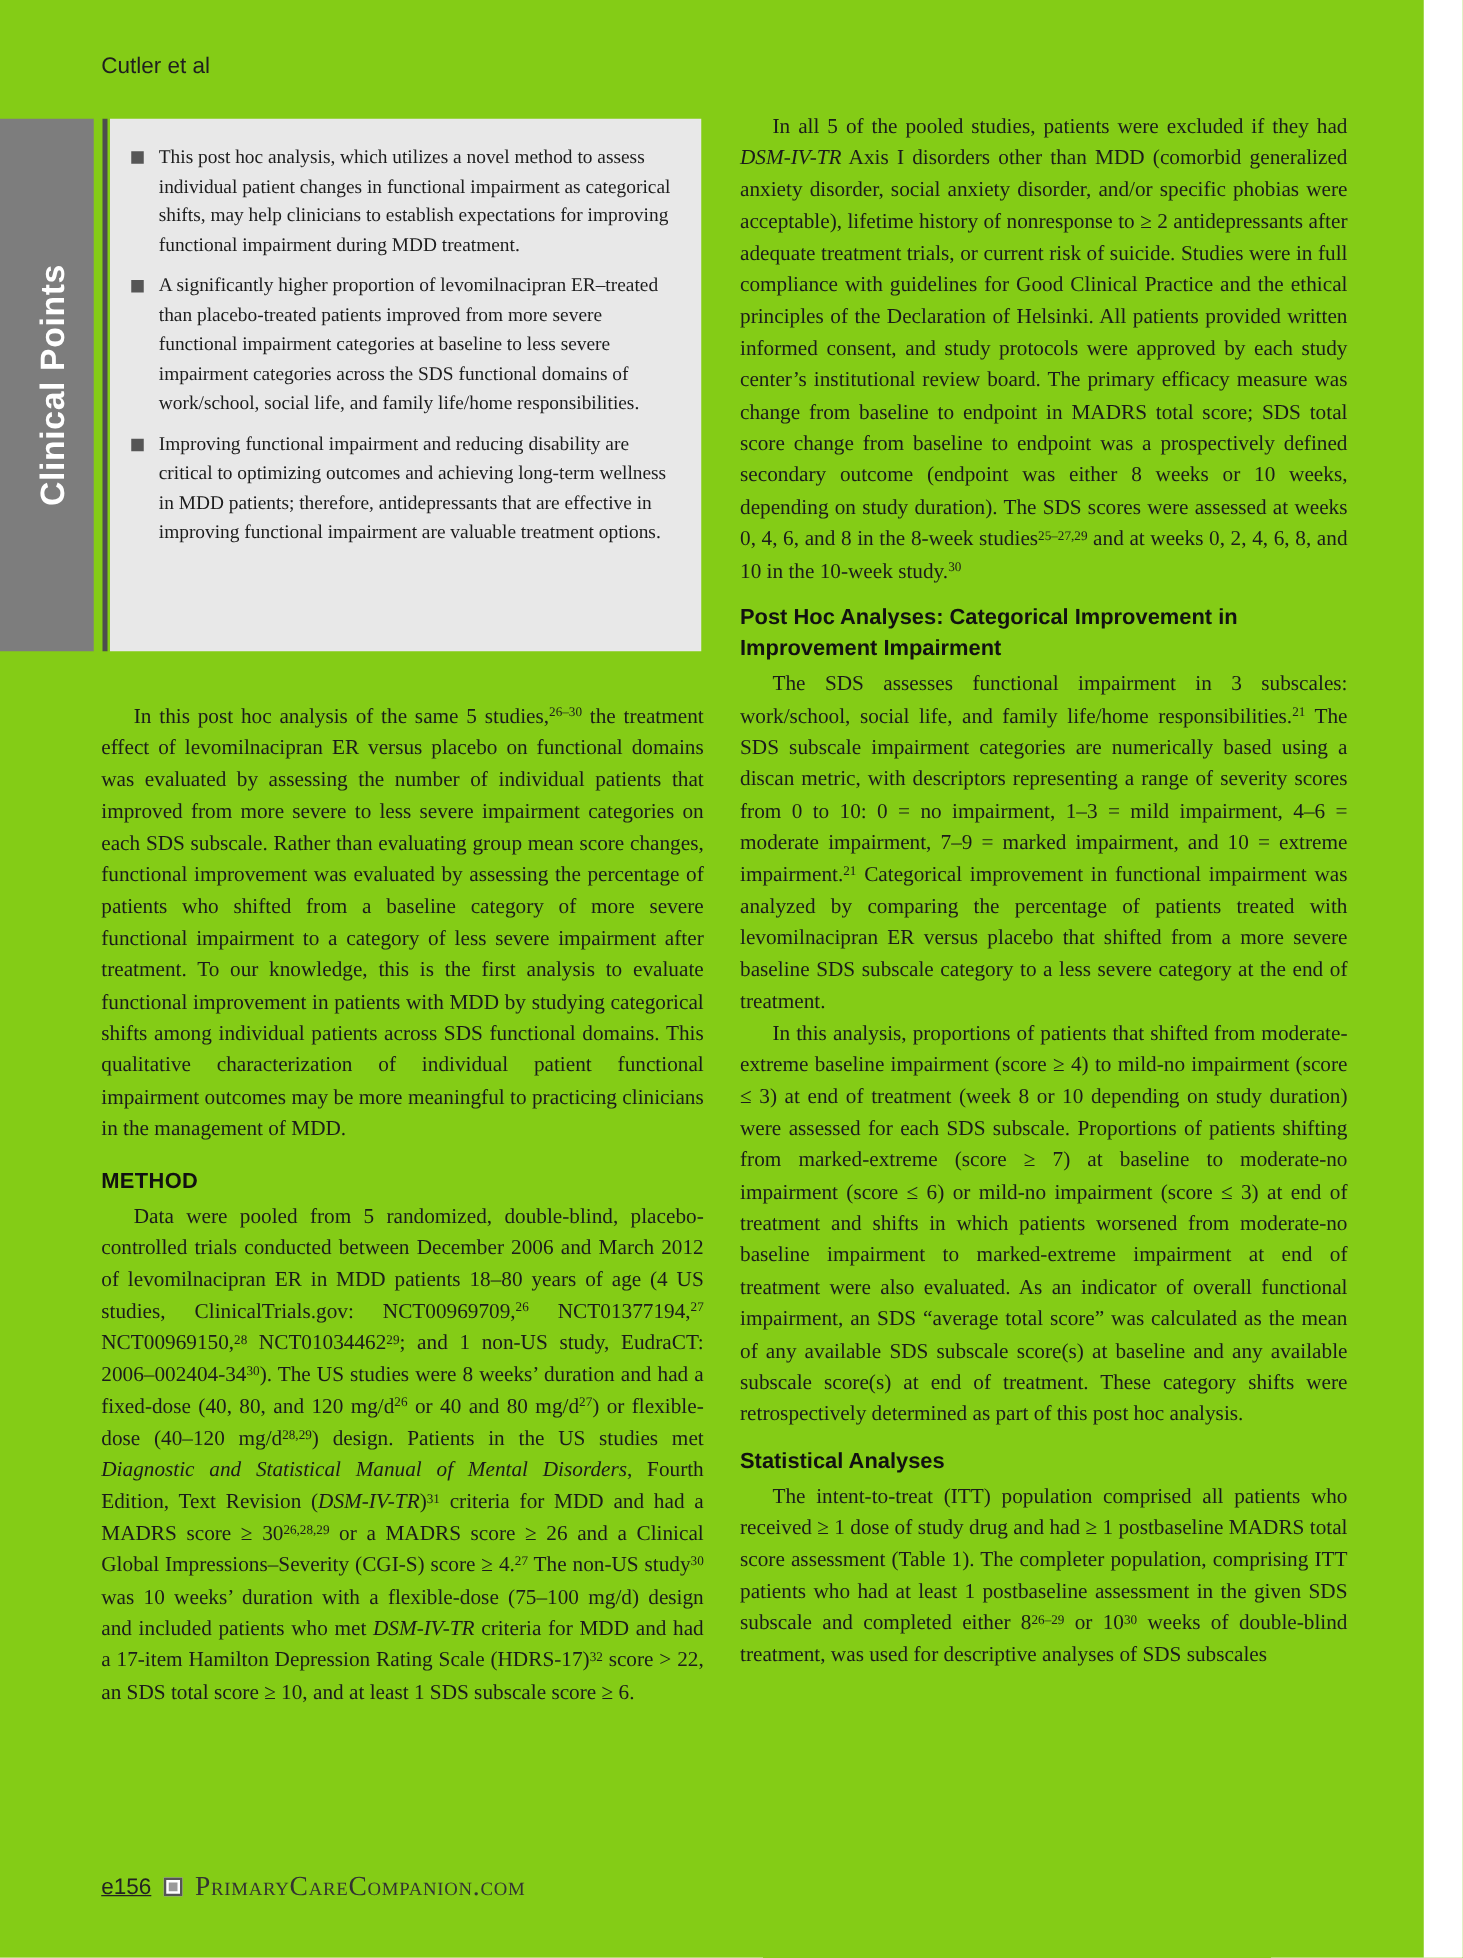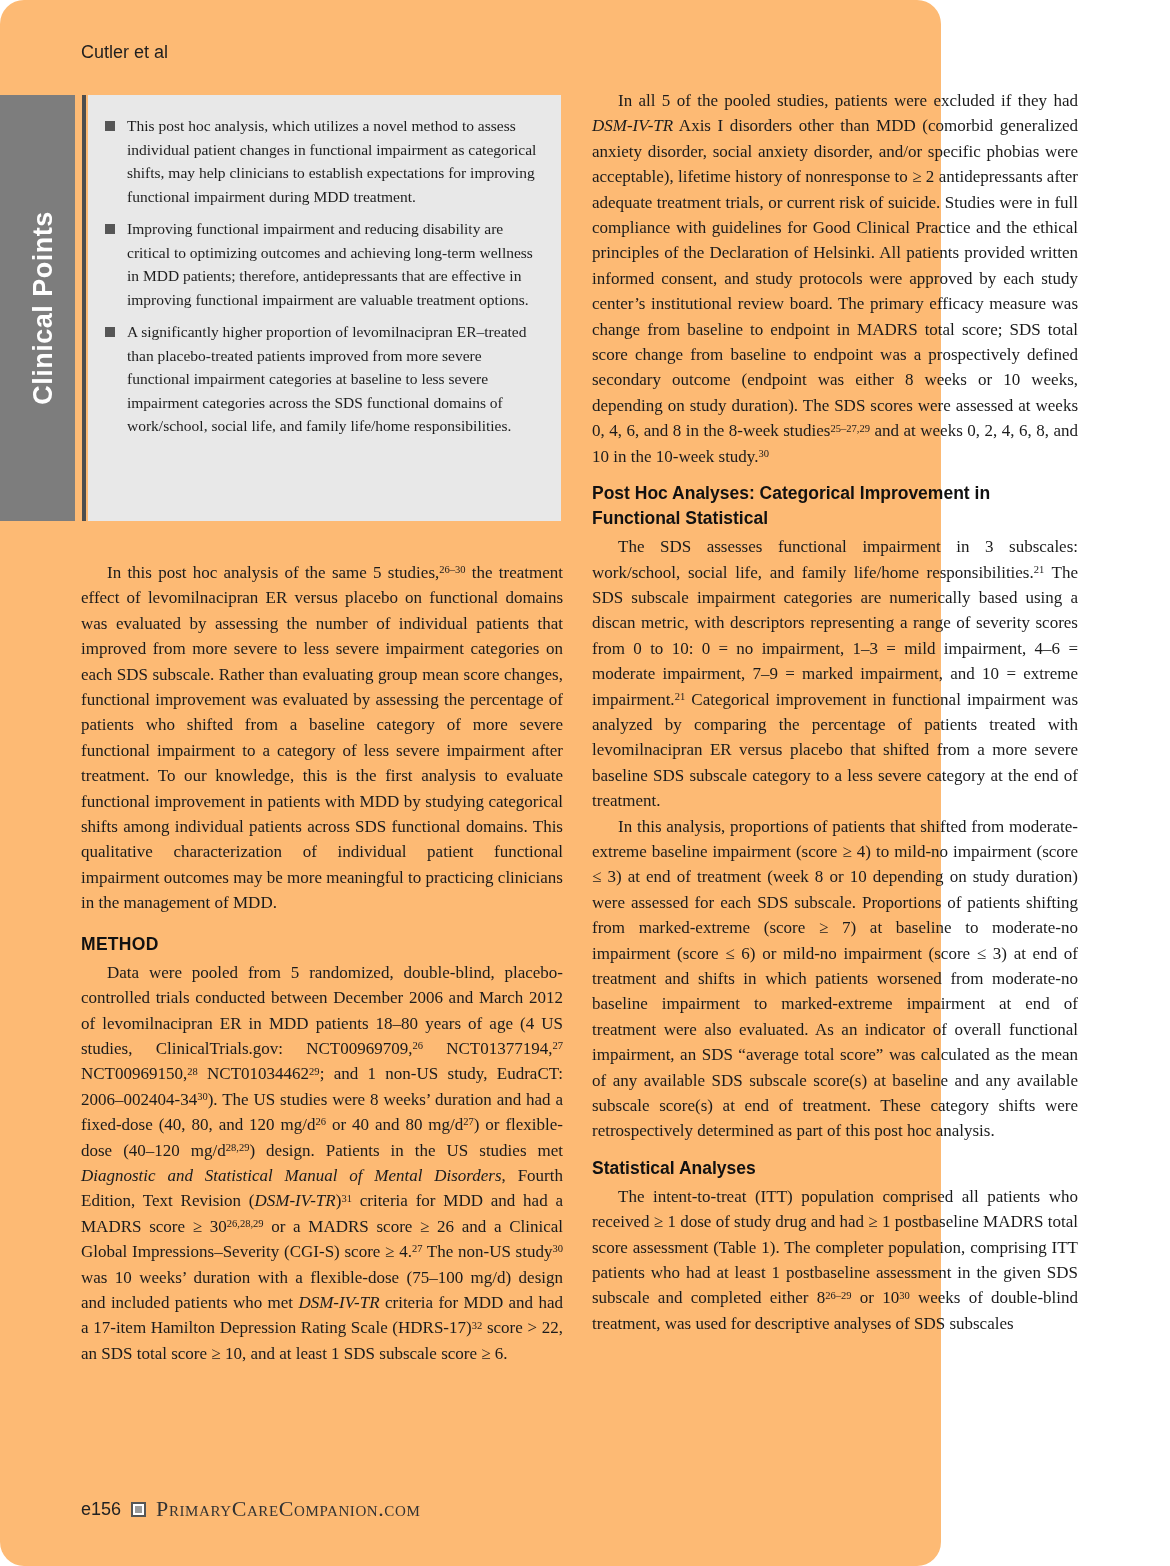--- a/index.html
+++ b/index.html
@@ -3,21 +3,21 @@
 <meta charset="utf-8">
 <style>
   * { box-sizing: border-box; }
   html, body {
     margin: 0; padding: 0;
     width: 1170px; height: 1566px;
     background: #ffffff;
     overflow: hidden;
     font-family: "Liberation Serif", "DejaVu Serif", serif;
   }
-  .page { position: absolute; inset: 0; width: 941px; height: 1566px; background:#fdba74;border-radius:24px; }
+  .page { position: absolute; inset: 0; width: 1139px; height: 1566px; background:#84cc16; }
 
   .running-head {
     position: absolute; left: 81px; top: 42px;
     font-family: "Liberation Sans", sans-serif;
     font-size: 18px; color: #1f1f1f;
   }
 
   
   .clinical-points { position: absolute; left: 0; top: 95px; width: 561px; height: 426px; }
   .cp-bar { position: absolute; left: 0; top: 0; width: 75px; height: 100%; background: #7d7d7d; }
@@ -63,21 +63,21 @@
     text-align: left; text-indent: 0;
   }
   h2.center { margin: 16px 0 3px; letter-spacing: 0.3px; }
   h3 { margin: 12px 0 3px; }
 
   
   .footer-left {
     position: absolute; left: 81px; top: 1496px;
     display: flex; align-items: center; gap: 10px;
   }
-  .page-num { font-family: "Liberation Sans", sans-serif; font-size: 18px; color: #222; }
+  .page-num { font-family: "Liberation Sans", sans-serif; font-size: 18px; color: #222; text-decoration: underline; }
   .square-icon {
     display: inline-block; width: 15px; height: 15px;
     border: 2px solid #555; background: #fff; padding: 2px;
   }
   .square-icon span { display: block; width: 7px; height: 7px; background: #9a9a9a; }
   .site-name {
     font-family: "Liberation Serif", serif;
     font-variant: small-caps; letter-spacing: 0.6px;
     font-size: 22px; color: #333;
   }
@@ -100,38 +100,38 @@
       <span class="cp-label">Clinical Points</span>
     </div>
     <div class="cp-rule"></div>
     <div class="cp-box">
       <div class="cp-item">
         <span class="cp-bullet"></span>
         <span class="cp-text">This post hoc analysis, which utilizes a novel method to assess individual patient changes in functional impairment as categorical shifts, may help clinicians to establish expectations for improving functional impairment during MDD treatment.</span>
       </div>
       <div class="cp-item">
         <span class="cp-bullet"></span>
-        <span class="cp-text">Improving functional impairment and reducing disability are critical to optimizing outcomes and achieving long-term wellness in MDD patients; therefore, antidepressants that are effective in improving functional impairment are valuable treatment options.</span>
+        <span class="cp-text">A significantly higher proportion of levomilnacipran ER–treated than placebo-treated patients improved from more severe functional impairment categories at baseline to less severe impairment categories across the SDS functional domains of work/school, social life, and family life/home responsibilities.</span>
       </div>
       <div class="cp-item">
         <span class="cp-bullet"></span>
-        <span class="cp-text">A significantly higher proportion of levomilnacipran ER–treated than placebo-treated patients improved from more severe functional impairment categories at baseline to less severe impairment categories across the SDS functional domains of work/school, social life, and family life/home responsibilities.</span>
+        <span class="cp-text">Improving functional impairment and reducing disability are critical to optimizing outcomes and achieving long-term wellness in MDD patients; therefore, antidepressants that are effective in improving functional impairment are valuable treatment options.</span>
       </div>
     </div>
   </section>
 
   <div class="col left-col">
     <p>In this post hoc analysis of the same 5 studies,<sup>26–30</sup> the treatment effect of levomilnacipran ER versus placebo on functional domains was evaluated by assessing the number of individual patients that improved from more severe to less severe impairment categories on each SDS subscale. Rather than evaluating group mean score changes, functional improvement was evaluated by assessing the percentage of patients who shifted from a baseline category of more severe functional impairment to a category of less severe impairment after treatment. To our knowledge, this is the first analysis to evaluate functional improvement in patients with MDD by studying categorical shifts among individual patients across SDS functional domains. This qualitative characterization of individual patient functional impairment outcomes may be more meaningful to practicing clinicians in the management of MDD.</p>
     <h2 class="center">METHOD</h2>
     <p>Data were pooled from 5 randomized, double-blind, placebo-controlled trials conducted between December 2006 and March 2012 of levomilnacipran ER in MDD patients 18–80 years of age (4 US studies, ClinicalTrials.gov: NCT00969709,<sup>26</sup> NCT01377194,<sup>27</sup> NCT00969150,<sup>28</sup> NCT01034462<sup>29</sup>; and 1 non-US study, EudraCT: 2006–002404-34<sup>30</sup>). The US studies were 8 weeks’ duration and had a fixed-dose (40, 80, and 120 mg/d<sup>26</sup> or 40 and 80 mg/d<sup>27</sup>) or flexible-dose (40–120 mg/d<sup>28,29</sup>) design. Patients in the US studies met <i>Diagnostic and Statistical Manual of Mental Disorders</i>, Fourth Edition, Text Revision (<i>DSM-IV-TR</i>)<sup>31</sup> criteria for MDD and had a MADRS score ≥ 30<sup>26,28,29</sup> or a MADRS score ≥ 26 and a Clinical Global Impressions–Severity (CGI-S) score ≥ 4.<sup>27</sup> The non-US study<sup>30</sup> was 10 weeks’ duration with a flexible-dose (75–100 mg/d) design and included patients who met <i>DSM-IV-TR</i> criteria for MDD and had a 17-item Hamilton Depression Rating Scale (HDRS-17)<sup>32</sup> score &gt; 22, an SDS total score ≥ 10, and at least 1 SDS subscale score ≥ 6.</p>
   </div>
 
   <div class="col right-col">
     <p>In all 5 of the pooled studies, patients were excluded if they had <i>DSM-IV-TR</i> Axis I disorders other than MDD (comorbid generalized anxiety disorder, social anxiety disorder, and/or specific phobias were acceptable), lifetime history of nonresponse to ≥ 2 antidepressants after adequate treatment trials, or current risk of suicide. Studies were in full compliance with guidelines for Good Clinical Practice and the ethical principles of the Declaration of Helsinki. All patients provided written informed consent, and study protocols were approved by each study center’s institutional review board. The primary efficacy measure was change from baseline to endpoint in MADRS total score; SDS total score change from baseline to endpoint was a prospectively defined secondary outcome (endpoint was either 8 weeks or 10 weeks, depending on study duration). The SDS scores were assessed at weeks 0, 4, 6, and 8 in the 8-week studies<sup>25–27,29</sup> and at weeks 0, 2, 4, 6, 8, and 10 in the 10-week study.<sup>30</sup></p>
-    <h3>Post Hoc Analyses: Categorical Improvement in Functional Statistical</h3>
+    <h3>Post Hoc Analyses: Categorical Improvement in Improvement Impairment</h3>
     <p>The SDS assesses functional impairment in 3 subscales: work/school, social life, and family life/home responsibilities.<sup>21</sup> The SDS subscale impairment categories are numerically based using a discan metric, with descriptors representing a range of severity scores from 0 to 10: 0 = no impairment, 1–3 = mild impairment, 4–6 = moderate impairment, 7–9 = marked impairment, and 10 = extreme impairment.<sup>21</sup> Categorical improvement in functional impairment was analyzed by comparing the percentage of patients treated with levomilnacipran ER versus placebo that shifted from a more severe baseline SDS subscale category to a less severe category at the end of treatment.</p>
     <p>In this analysis, proportions of patients that shifted from moderate-extreme baseline impairment (score ≥ 4) to mild-no impairment (score ≤ 3) at end of treatment (week 8 or 10 depending on study duration) were assessed for each SDS subscale. Proportions of patients shifting from marked-extreme (score ≥ 7) at baseline to moderate-no impairment (score ≤ 6) or mild-no impairment (score ≤ 3) at end of treatment and shifts in which patients worsened from moderate-no baseline impairment to marked-extreme impairment at end of treatment were also evaluated. As an indicator of overall functional impairment, an SDS “average total score” was calculated as the mean of any available SDS subscale score(s) at baseline and any available subscale score(s) at end of treatment. These category shifts were retrospectively determined as part of this post hoc analysis.</p>
     <h3>Statistical Analyses</h3>
     <p>The intent-to-treat (ITT) population comprised all patients who received ≥ 1 dose of study drug and had ≥ 1 postbaseline MADRS total score assessment (Table 1). The completer population, comprising ITT patients who had at least 1 postbaseline assessment in the given SDS subscale and completed either 8<sup>26–29</sup> or 10<sup>30</sup> weeks of double-blind treatment, was used for descriptive analyses of SDS subscales</p>
   </div>
 
   <div class="footer-left">
     <span class="page-num">e156</span>
     <span class="square-icon">
         <span></span>

